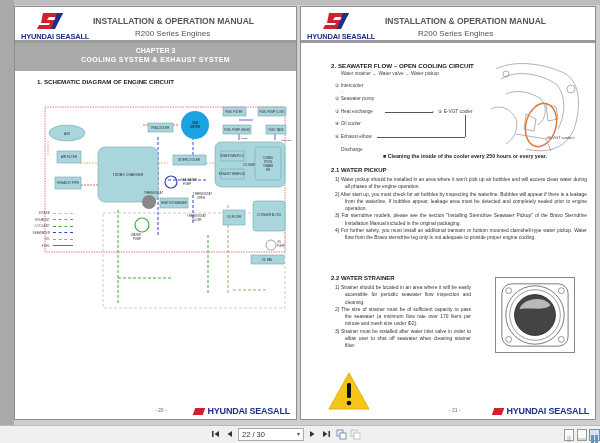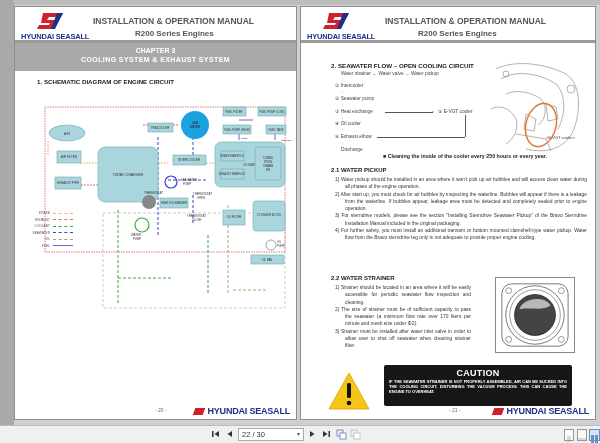--- a/index.html
+++ b/index.html
@@ -8,21 +8,21 @@
   .left-strip { position: absolute; left: 0; top: 0; width: 14px; height: 425px; background: #a9a9a9; }
   .top-strip { position: absolute; left: 0; top: 0; width: 600px; height: 5px; background: #bdbdbd; }
   .page { position: absolute; top: 6px; background: #fff; border: 1px solid #8e8e8e; overflow: hidden; }
   .page-left { left: 14px; width: 283px; height: 414px; }
   .page-right { left: 300px; width: 296px; height: 414px; }
   .hdr { position: relative; height: 36px; border-bottom: 3px solid #9a9a9a; }
   .logo { position: absolute; left: 6px; top: 4px; width: 70px; height: 30px; }
   .logo-mark { position: absolute; left: 14px; top: 0; width: 30px; height: 20px; }
   .logo-text { position: absolute; left: 0; top: 21px; font-size: 7.5px; font-weight: bold; color: #1c2f8a; letter-spacing: -0.2px; white-space: nowrap; }
   .hdr-title { position: absolute; left: 78px; top: 9px; font-size: 8.5px; font-weight: bold; color: #555; white-space: nowrap; }
-  .hdr-sub { position: absolute; top: 22px; font-size: 8px; font-weight: bold; color: #555; white-space: nowrap; }
+  .hdr-sub { position: absolute; top: 22px; font-size: 8px; font-weight: normal; color: #555; white-space: nowrap; }
   .page-left .hdr-sub { left: 120px; }
   .page-right .hdr-sub { left: 117px; }
   .page-right .hdr-title { left: 84px; }
   .chapter-band { background: #a9a9a9; height: 28px; text-align: center; color: #fff; font-weight: bold; }
   .chapter-band .c1 { font-size: 7px; padding-top: 4px; }
   .chapter-band .c2 { font-size: 7px; padding-top: 2px; letter-spacing: 0.4px; }
   .sec-title { font-size: 6.2px; font-weight: bold; color: #222; }
   .diagram { position: absolute; left: 8px; top: 88px; width: 272px; height: 225px; }
   .legend { position: absolute; left: 12px; top: 203px; width: 60px; }
   .legend-row { display: flex; align-items: center; height: 6.5px; font-size: 3.2px; color: #555; }
@@ -278,24 +278,20 @@
         <circle cx="67" cy="63" r="3" fill="#fff" stroke="#555" stroke-width="0.6"></circle>
       </svg>
     </div>
 
     <svg class="warn-icon" viewBox="0 0 44 40">
       <path d="M22 2 L42 38 L2 38 Z" fill="#f5c518" stroke="#e0b010" stroke-width="1" stroke-linejoin="round"></path>
       <rect x="20" y="12" width="4" height="15" rx="1.5" fill="#111"></rect>
       <circle cx="22" cy="32" r="2.3" fill="#111"></circle>
     </svg>
 
-    <div class="caution-box">
-      <div class="caution-title">CAUTION</div>
-      <div class="caution-text">IF THE SEAWATER STRAINER IS NOT PROPERLY ASSEMBLED, AIR CAN BE SUCKED INTO THE COOLING CIRCUIT, DISTURBING THE VACUUM PROCESS.  THIS CAN CAUSE THE ENGINE TO OVERHEAT.</div>
-    </div>
 
     <div class="footer-num" style="left:148px;">- 21 -</div>
     <div class="footer-logo"><span class="mk"></span><span>HYUNDAI SEASALL</span></div>
   </div>
 
   <div class="toolbar">
     <div class="tb-btn" style="left:210px;">
       <svg width="10" height="10" viewBox="0 0 10 10">
           <rect x="1" y="2" width="1.5" height="6" fill="#333"></rect>
           <path d="M8 2 L3.5 5 L8 8 Z" fill="#333"></path>

